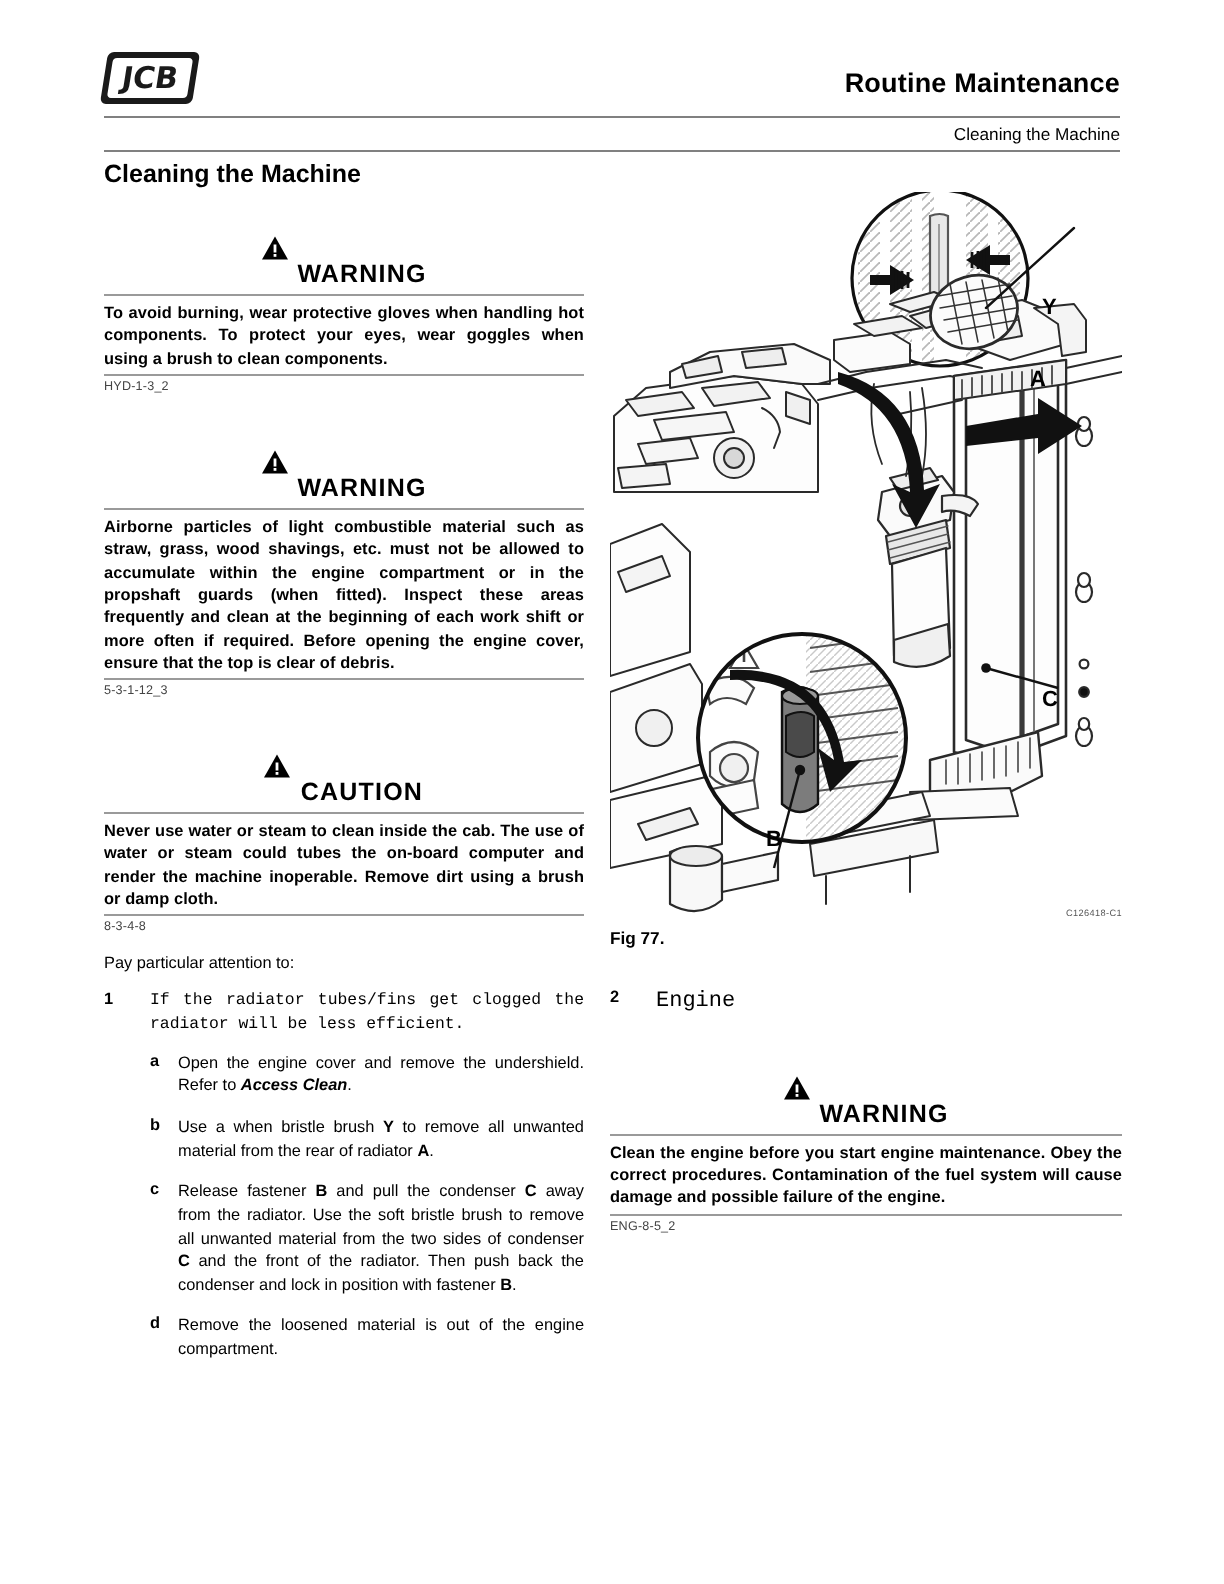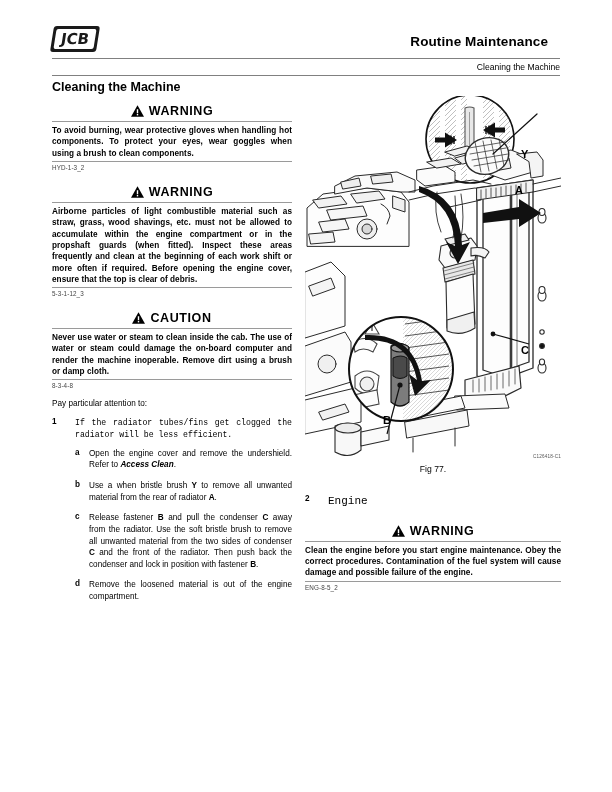--- a/index.html
+++ b/index.html
@@ -31,21 +31,21 @@
   }
   .logo-txt{
     position:absolute; left:0; top:0; width:46px; height:26px;
     display:flex; align-items:center; justify-content:center;
     font-weight:bold; font-size:15px; letter-spacing:0px;
     font-family:"DejaVu Sans", sans-serif;
     transform:skewX(-9deg);
     color:#1a1a1a;
   }
   .hdr-title{
-    position:absolute; right:12px; top:10px;
+    position:absolute; right:0; top:10px;
     font-size:13.5px; font-weight:bold; text-align:right;
     letter-spacing:0.1px;
   }
   .hdr-rule{
     position:absolute; left:0; top:34px; width:508px;
     border-top:1px solid #808080;
   }
   .hdr-sub{
     position:absolute; right:0; top:38px;
     font-size:8.6px; text-align:right;
@@ -66,21 +66,21 @@
   .col-right{ position:absolute; left:305px; top:96px; width:256px; }
 
   
   .notice { margin-bottom:10px; }
   .notice-head{
     display:flex; align-items:center; justify-content:center;
     gap:5px; padding-bottom:3px;
   }
   .tri { width:13px; height:12px; display:block; }
   .notice-word{
-    font-size:12.5px; font-weight:bold; letter-spacing:0.6px;
+    font-size:12.5px; font-weight:bold; letter-spacing:0.6px;margin-top:26px;
   }
   .notice-rule{ border-top:1px solid #9a9a9a; }
   .notice-body{
     font-size:8.2px; font-weight:bold; line-height:1.38;
     text-align:justify; padding:3px 0 2px 0;
     letter-spacing:0.05px;
   }
   .notice-rule-b{ border-top:1px solid #9a9a9a; }
   .notice-ref{
     font-size:6.3px; color:#444; padding-top:2px; letter-spacing:0.1px;
@@ -98,21 +98,21 @@
   .sub-item{ display:flex; margin-bottom:9px; }
   .sub-mark{ width:14px; flex:0 0 14px; font-size:8.2px; font-weight:bold; }
   .sub-text{ flex:1; font-size:8.2px; line-height:1.42; text-align:justify; }
   b.it{ font-weight:bold; font-style:italic; }
   b.pl{ font-weight:bold; }
 
   
   .figwrap{ position:relative; width:256px; height:370px; }
   .fig-cap{
     position:absolute; left:0; right:0; top:368px;
-    text-align:center; font-size:8.6px; font-weight:normal;
+    font-size:8.6px; font-weight:bold;
   }
   .fig-code{
     position:absolute; right:0; top:358px;
     font-size:4.6px; color:#555; letter-spacing:0.2px;
   }
   .fig-label{
     position:absolute; font-size:11px; font-weight:bold;
     font-family:"Liberation Sans", sans-serif;
   }
 
@@ -174,21 +174,21 @@
     <div class="notice" style="margin-top:14px;">
       <div class="notice-head">
         <svg class="tri" viewBox="0 0 26 23">
           <path d="M13 0 L26 23 L0 23 Z" fill="#000"></path>
           <rect x="11.6" y="8" width="2.8" height="8" fill="#fff"></rect>
           <rect x="11.6" y="17.5" width="2.8" height="2.8" fill="#fff"></rect>
         </svg>
         <span class="notice-word">CAUTION</span>
       </div>
       <div class="notice-rule"></div>
-      <div class="notice-body">Never use water or steam to clean inside the cab. The use of water or steam could damage the on-board computer and render the machine inoperable. Remove dirt using a brush or damp cloth.</div>
+      <div class="notice-body">Never use water or steam to clean inside the cab. The use of water or steam could tubes the on-board computer and render the machine inoperable. Remove dirt using a brush or damp cloth.</div>
       <div class="notice-rule-b"></div>
       <div class="notice-ref">8-3-4-8</div>
     </div>
 
     <div class="lead">Pay particular attention to:</div>
 
     <div class="num-item">
       <div class="num-mark">1</div>
       <div class="num-text">If the radiator tubes/fins get clogged the radiator will be less efficient.</div>
     </div>

